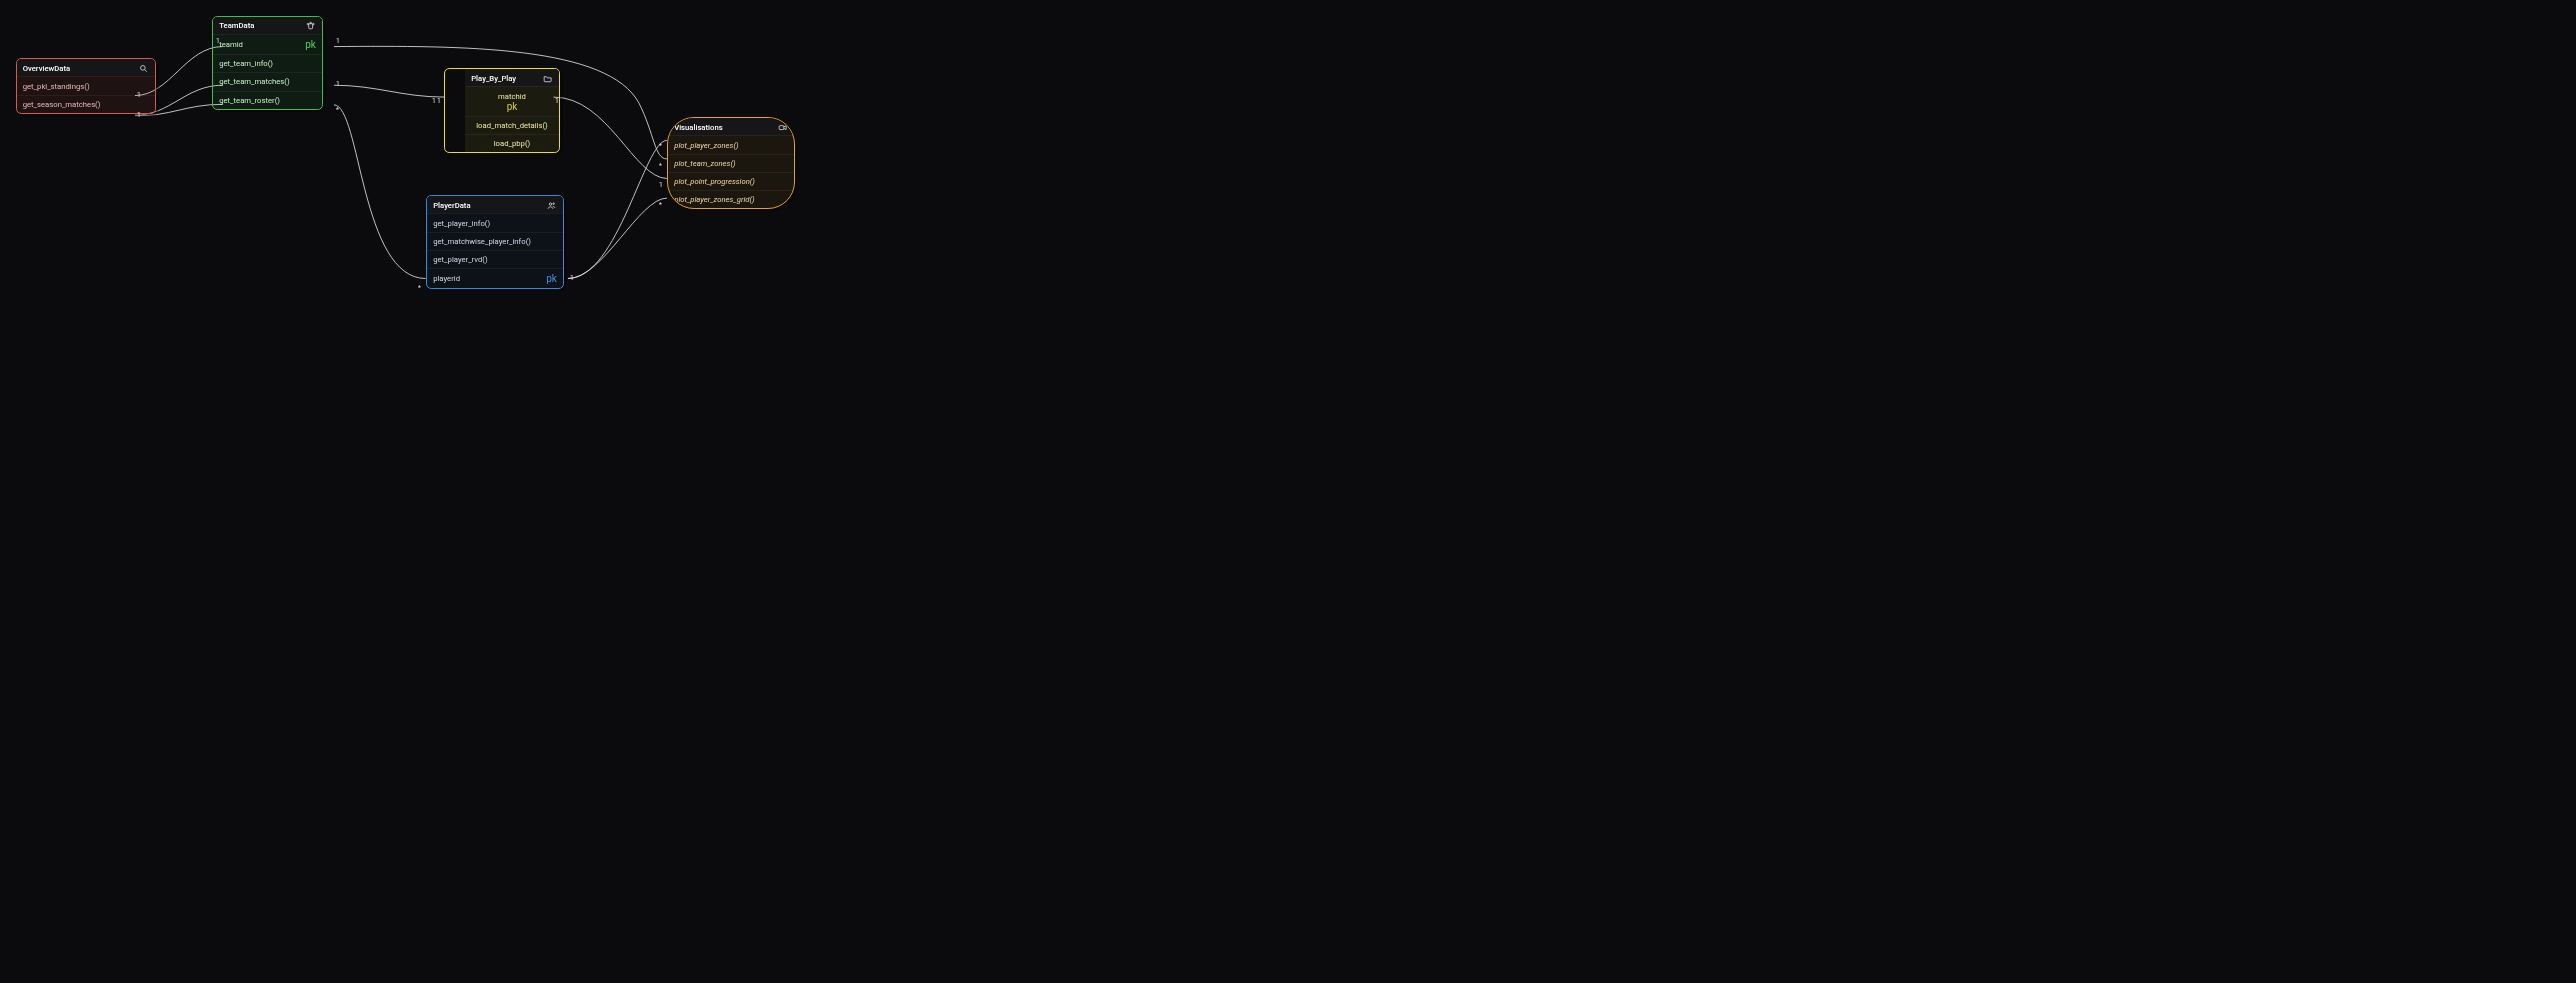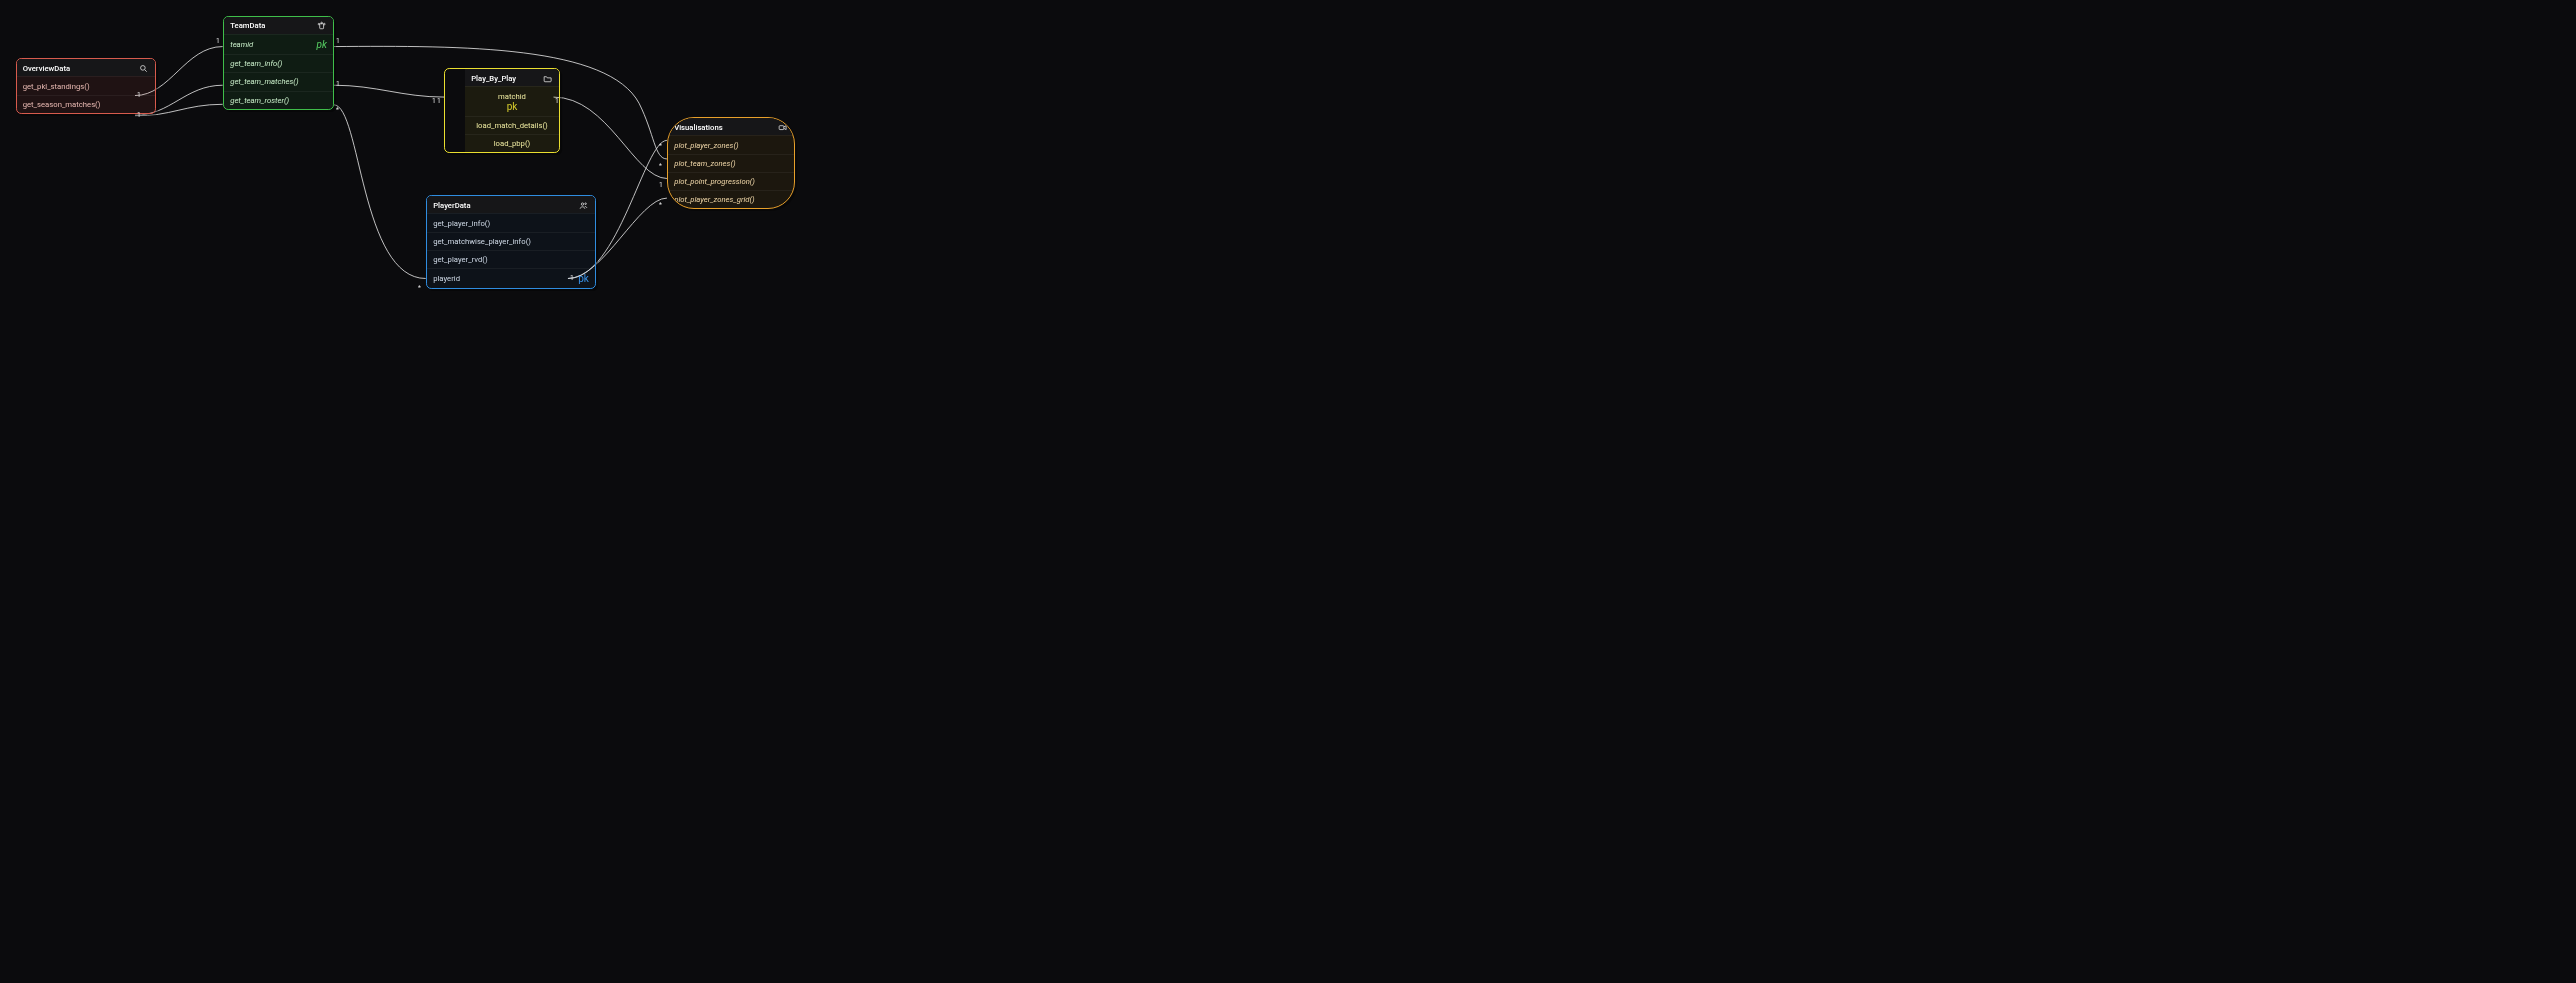--- a/index.html
+++ b/index.html
@@ -44,29 +44,29 @@
     border-top: 0.5px solid rgba(255,255,255,0.05);
     display: flex;
     justify-content: space-between;
     align-items: center;
   }
   .entity .row .pk { font-size: 10px; opacity: 0.9; }
   
   .overview { left: 15.5px; top: 58px; width: 140px; border-color:#d85b4d; }
   .overview .row { background: rgba(216,91,77,0.10); color:#e8b9b2; }
   
-  .team { left: 223px; top: 15.5px; width: 111px; border-color:#3fbe4a; }
-  .team .row { background: rgba(63,190,74,0.10); color:#c9eec9;font-style:italic; }
+  .team { left: 212px; top: 15.5px; width: 111px; border-color:#3fbe4a; }
+  .team .row { background: rgba(63,190,74,0.10); color:#c9eec9; }
   .team .row .pk { color:#5de06a; }
   
   .pbp { left: 444px; top: 68px; width: 116px; border-color:#eadf2f;padding-left:20px; }
   .pbp .row { background: rgba(234,223,47,0.08); color:#eeeaa0;flex-direction:column; }
   .pbp .row .pk { color:#eadf2f; }
   
-  .player { left: 426px; top: 195px; width: 170px; border-color:#2f8de0; }
+  .player { left: 426px; top: 195px; width: 138px; border-color:#2f8de0; }
   .player .row { background: rgba(47,141,224,0.06); color:#cfd9e6; }
   .player .row .pk { color:#3ea0ff; }
   
   .viz { left: 667px; top: 117px; width: 128px; border-color:#e8a02a;border-radius:27px; }
   .viz .row { background: rgba(232,160,42,0.08); color:#efd6a8;font-style:italic; }
 
   .card-label {
     position: absolute;
     color: #e6e6e6;
     font-size: 6.7px;

